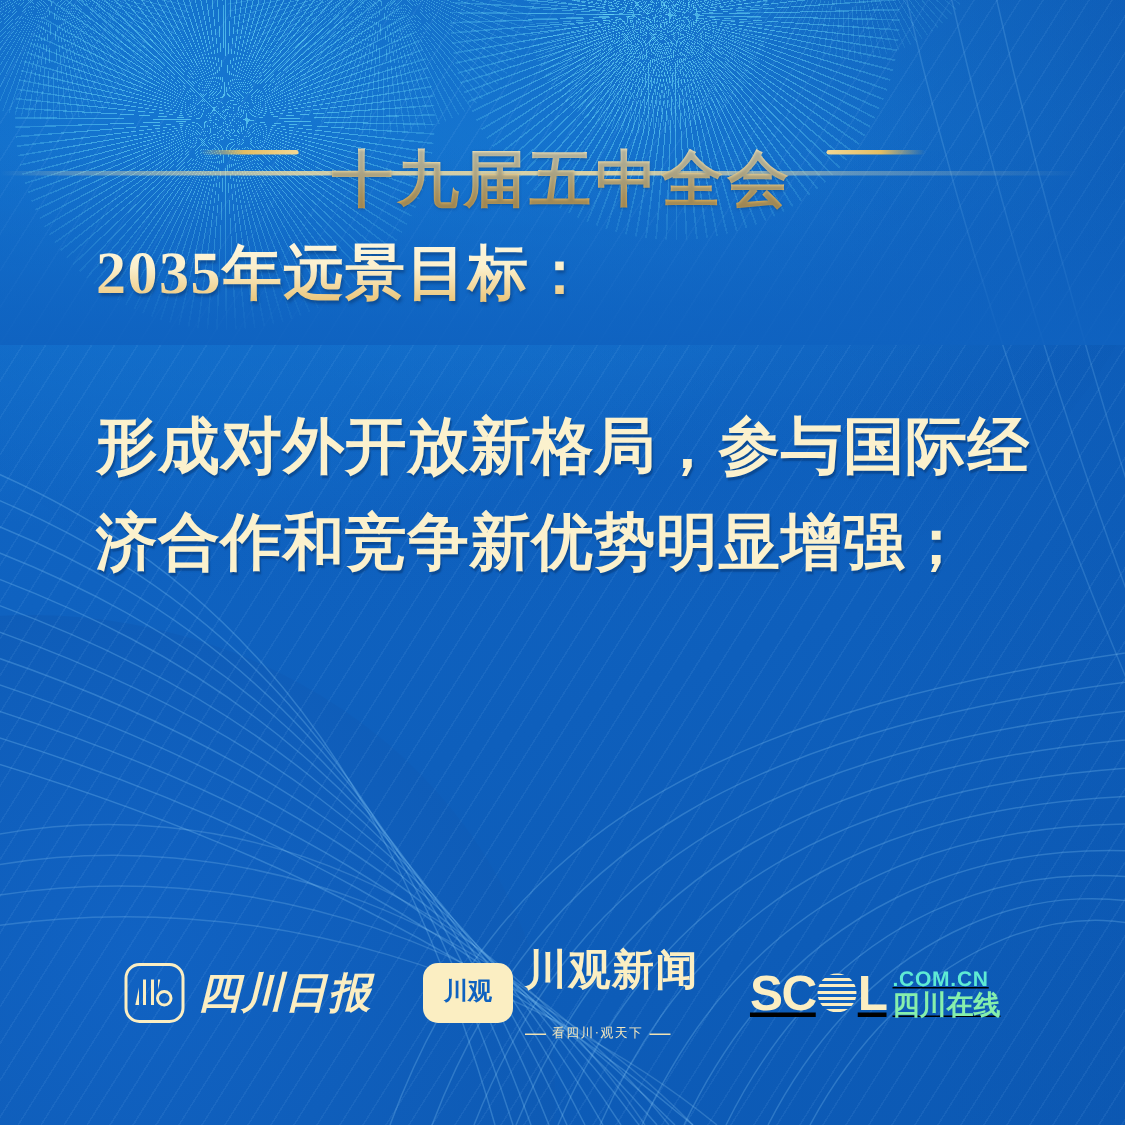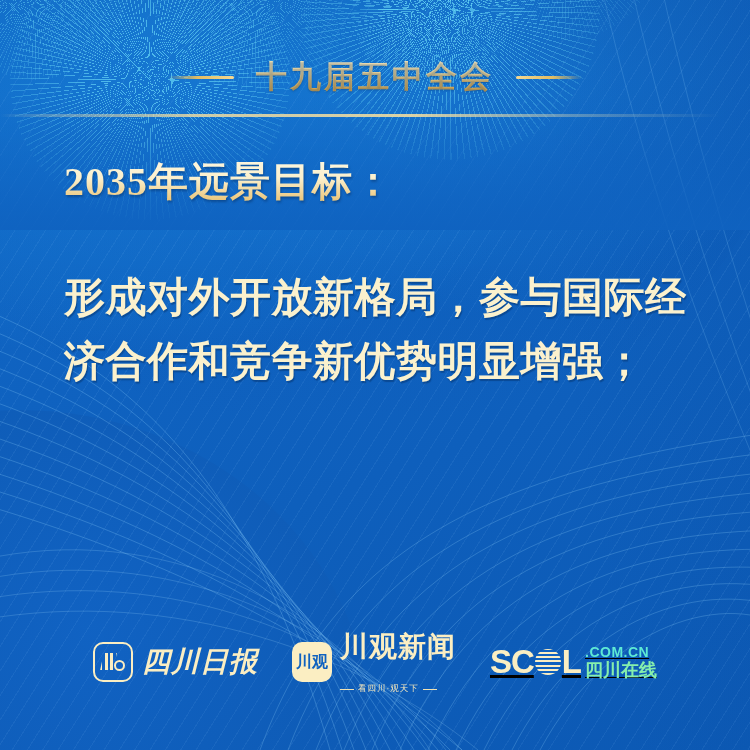--- a/index.html
+++ b/index.html
@@ -125,29 +125,30 @@
   .rule {
     height: 3px;
     width: 66px;
     border-radius: 2px;
   }
   .rule.left  { background: linear-gradient(90deg, rgba(214,170,74,0) 0%, #e3bd63 45%, #f3d894 100%); }
   .rule.right { background: linear-gradient(90deg, #f3d894 0%, #e3bd63 55%, rgba(214,170,74,0) 100%); }
 
   .header-title {
     font-family: "Liberation Serif", "DejaVu Serif", serif;
-    font-size: 31px;
+    font-size: 41px;
     font-weight: 700;
     letter-spacing: 3px;
     white-space: nowrap;
     background: linear-gradient(180deg, #fdf2cd 0%, #f6dd9f 38%, #e7b75c 72%, #d79f3c 100%);
     -webkit-background-clip: text;
     background-clip: text;
     color: transparent;
     text-shadow: 0 1px 2px rgba(4,42,92,0.30);
+    margin-top: 36px;
   }
 
   
   .long-rule {
     position: absolute;
     top: 114px;
     left: 0;
     width: 100%;
     height: 3px;
     background: linear-gradient(90deg,
@@ -239,21 +240,21 @@
     font-weight: 700;
     color: #fbeec2;
     letter-spacing: 1px;
     font-style: italic;
     white-space: nowrap;
   }
 
   
   .logo-cgxw { gap: 8px; }
   .cgxw-badge {
-    width: 40px; height: 40px;
+    width: 60px; height: 40px;
     border-radius: 10px;
     background: #fbeec2;
     color: #0f62c0;
     font-family: "Liberation Sans", sans-serif;
     font-size: 16px;
     font-weight: 700;
     display: flex;
     align-items: center;
     justify-content: center;
     line-height: 1;

